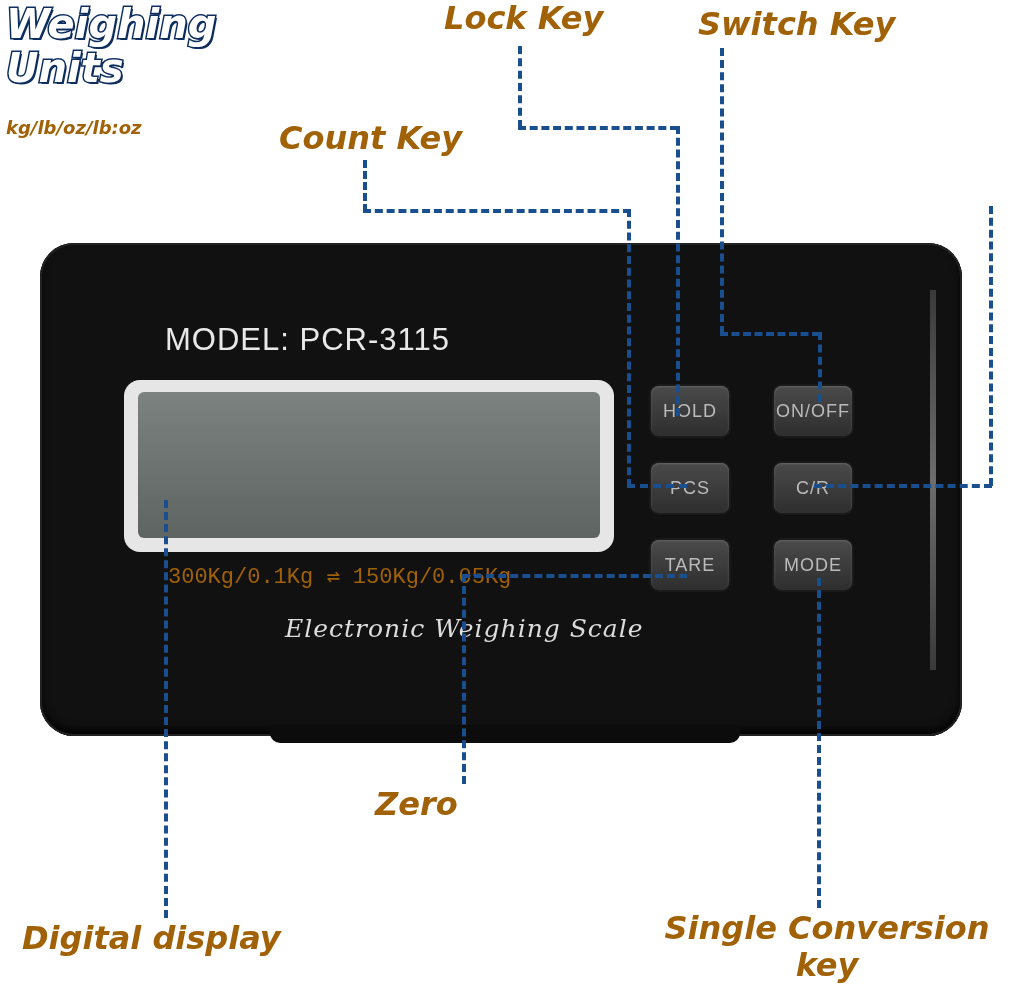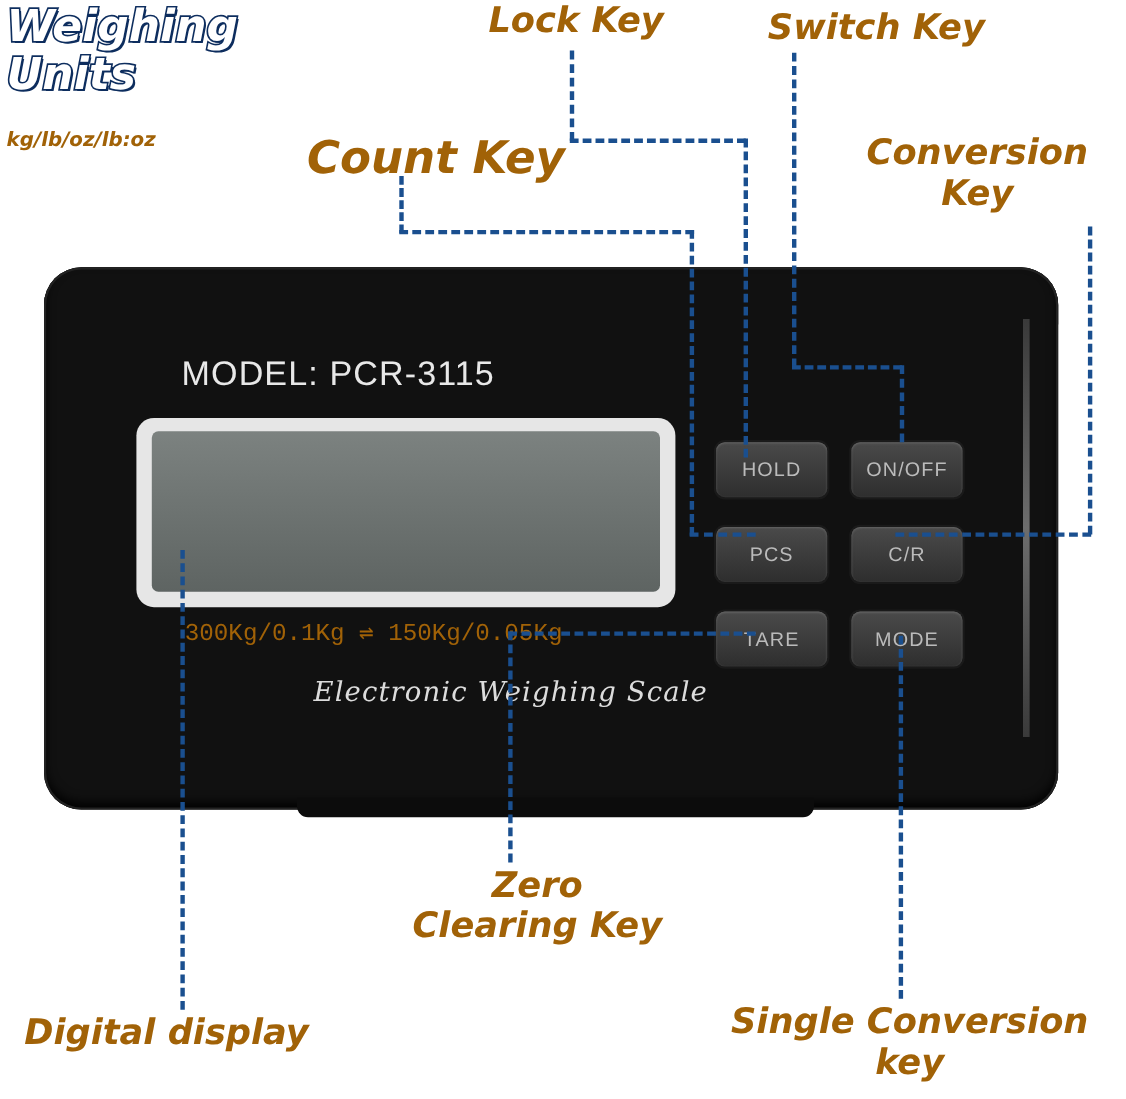--- a/index.html
+++ b/index.html
@@ -13,23 +13,23 @@
   .device{position:absolute;left:40px;top:243px;width:922px;height:493px;background:#111;border-radius:34px;
     box-shadow:inset 0 0 0 2px #222, inset 0 -6px 10px #000;}
   .device-rim{position:absolute;left:40px;top:243px;width:922px;height:52px;border-radius:34px 34px 0 0;background:linear-gradient(#2a2a2a,#141414);}
   .device-base{position:absolute;left:270px;top:725px;width:470px;height:18px;background:#0c0c0c;border-radius:0 0 10px 10px;}
   .side-sheen{position:absolute;left:930px;top:290px;width:6px;height:380px;background:linear-gradient(#555,#aaa,#555);opacity:.6;}
   .model{position:absolute;left:165px;top:322px;font-family:"Liberation Sans",sans-serif;font-size:31px;color:#e8e8e8;letter-spacing:1px;}
   .lcd-frame{position:absolute;left:124px;top:380px;width:490px;height:172px;border-radius:16px;background:#e6e6e6;}
   .lcd{position:absolute;left:138px;top:392px;width:462px;height:146px;border-radius:6px;background:linear-gradient(#7c8280,#5e6462);}
   .range{position:absolute;left:168px;top:563px;font-family:Liberation Mono, monospace;font-size:22px;color:#a16207;}
   .script{position:absolute;left:285px;top:614px;font-family:"DejaVu Serif",serif;font-style:italic;font-size:25px;color:#dcdcdc;letter-spacing:1px;}
-  .key{position:absolute;width:101px;height:50px;border-radius:8px;background:linear-gradient(#4a4a4a,#2e2e2e);
+  .key{position:absolute;width:78px;height:50px;border-radius:8px;background:linear-gradient(#4a4a4a,#2e2e2e);
     box-shadow:0 0 0 2px #1a1a1a, inset 0 1px 2px #666;color:#bbb;font-family:"Liberation Sans",sans-serif;font-size:18px;
-    display:flex;align-items:center;justify-content:center;letter-spacing:1px;margin-top:16px;}
+    display:flex;align-items:center;justify-content:center;letter-spacing:1px;}
 </style>
 </head>
 <body>
 
 <div class="big-title">
   <div>Weighing</div>
   <div>Units</div>
 </div>
 <div class="label" style="left:6px;top:118px;font-size:18px;font-style:italic;">kg/lb/oz/lb:oz</div>
 
@@ -69,24 +69,22 @@
 
 <div class="dash h" style="left:462px;top:574px;width:225px;"></div>
 <div class="dash v" style="left:462px;top:574px;height:210px;"></div>
 
 <div class="dash v" style="left:164px;top:500px;height:418px;"></div>
 
 <div class="dash v" style="left:817px;top:578px;height:330px;"></div>
 
 <div class="label" style="left:444px;top:0px;font-size:32px;">Lock Key</div>
 <div class="label" style="left:698px;top:6px;font-size:32px;">Switch Key</div>
-<div class="label" style="left:279px;top:120px;font-size:41px;">Count Key</div>
+<div class="label" style="left:279px;top:120px;font-size:32px;">Count Key</div>
 <div class="label" style="left:753px;top:120px;font-size:32px;">
-  <div>Conversion Key</div>
 </div>
 <div class="label" style="left:375px;top:786px;font-size:32px;">
   <div>Zero</div>
-  <div>Clearing Key</div>
 </div>
 <div class="label" style="left:22px;top:920px;font-size:32px;">Digital display</div>
 <div class="label" style="left:630px;top:910px;font-size:32px;">
   <div>Single Conversion key</div>
 </div>
 
 </body></html>

